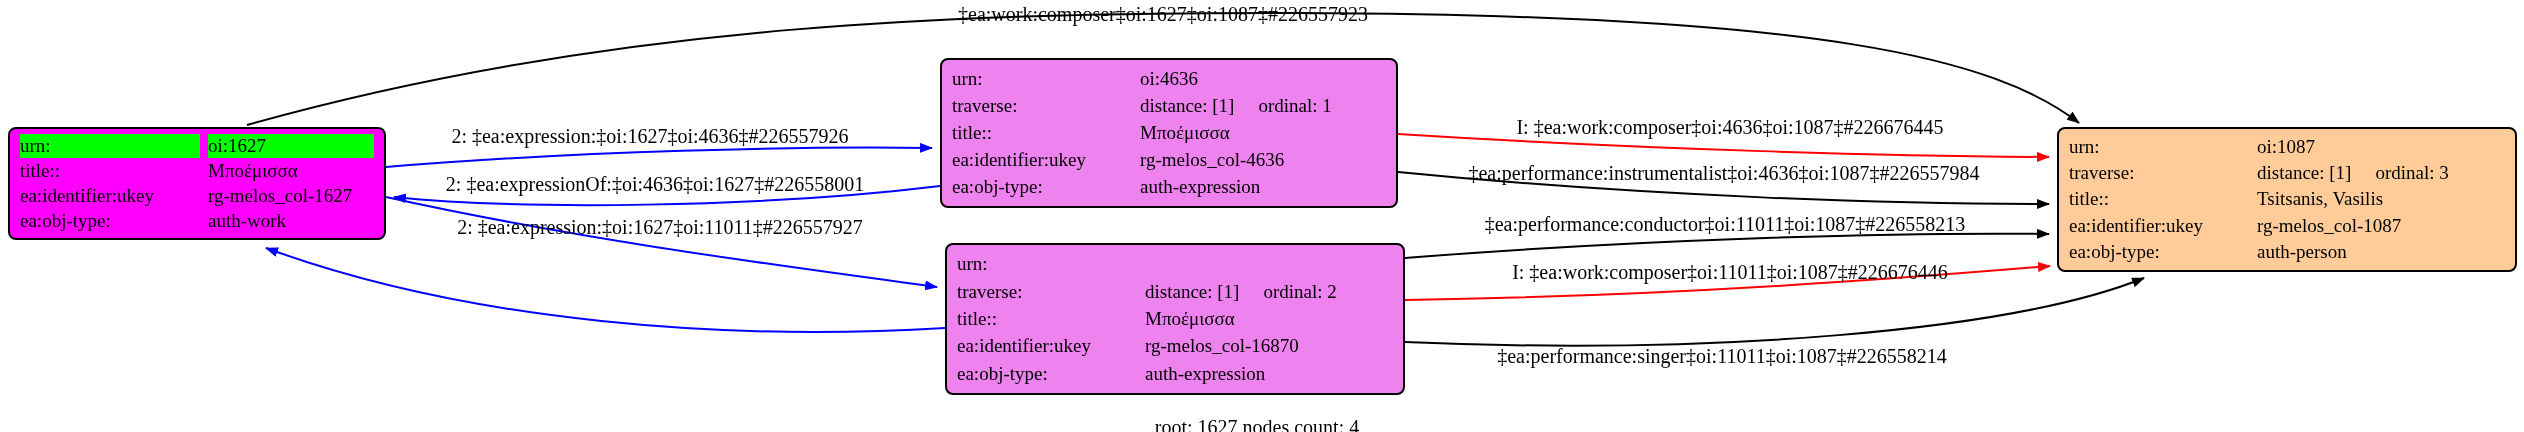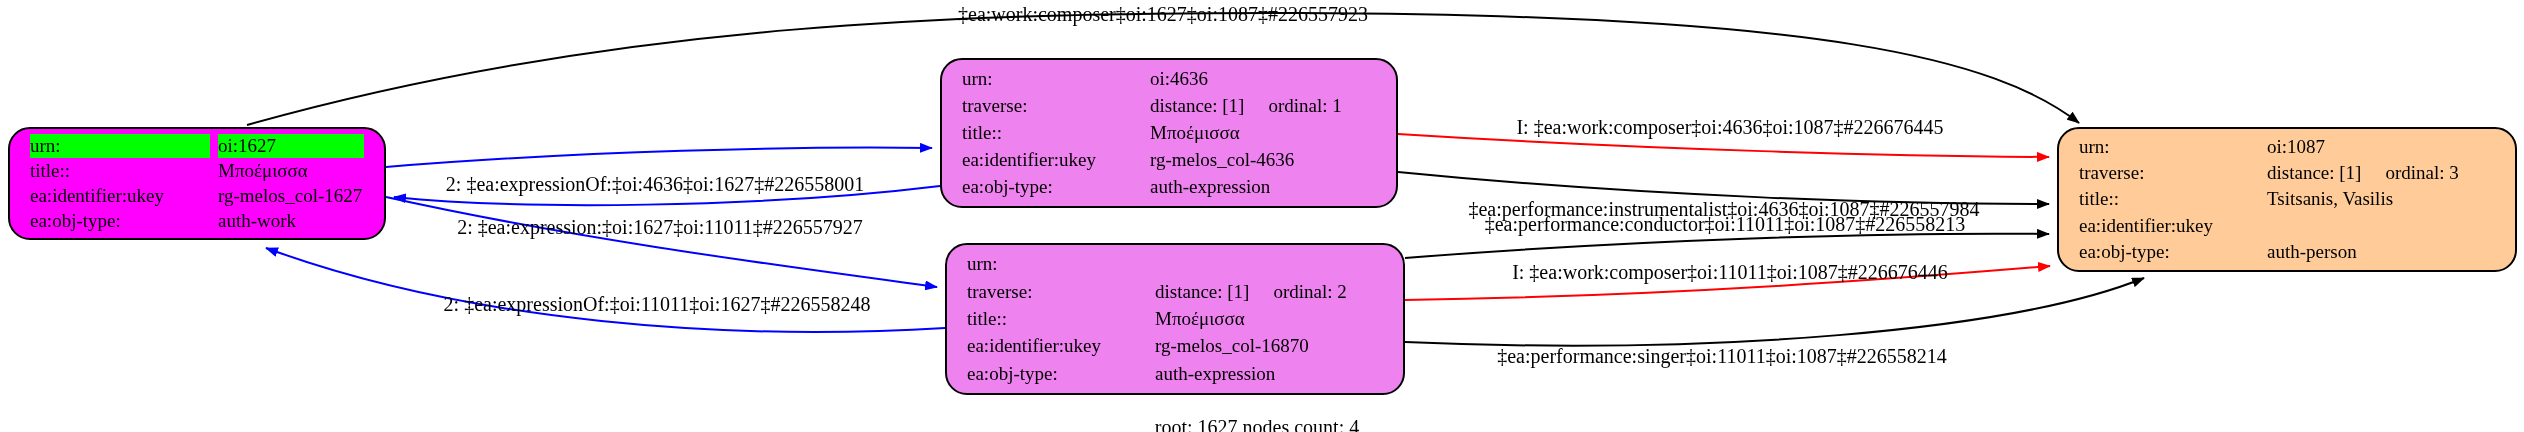--- a/index.html
+++ b/index.html
@@ -13,23 +13,23 @@
   }
   #edges-svg { position:absolute; left:0; top:0; width:2524px; height:432px; }
   .edge-path { fill:none; stroke-width:2px; }
   .e-black { stroke:#000000; }
   .e-blue  { stroke:#0000ff; }
   .e-red   { stroke:#ff0000; }
 
   .node {
     position: absolute;
     border: 2px solid #000000;
-    border-radius: 22px;
+    border-radius: 8px;
     box-sizing: border-box;
-    padding: 4px 20px;
+    padding: 4px 10px;
     display: flex;
     flex-direction: column;
     justify-content: space-evenly;
     font-size: 19px;
     color: #000000;
     line-height: 24px;
   }
   .node-work       { background: var(--work_fill, #ff00ff); }
   .node-expression { background: var(--expression_fill, #ee82ee); }
   .node-person     { background: var(--person_fill, #ffcc99); }
@@ -159,32 +159,33 @@
       <span class="k">traverse:</span>
       <span>distance: [1]</span>
       <span class="v2">ordinal: 3</span>
     </div>
     <div class="row">
       <span class="k">title::</span>
       <span class="v">Tsitsanis, Vasilis</span>
     </div>
     <div class="row">
       <span class="k">ea:identifier:ukey</span>
+      <span class="v">rg-melos_col-1087</span>
     </div>
     <div class="row">
       <span class="k">ea:obj-type:</span>
       <span class="v">auth-person</span>
     </div>
   </div>
 
   <div class="edge-label" style="left:1163px; top:3px;text-align:right;">‡ea:work:composer‡oi:1627‡oi:1087‡#226557923</div>
+  <div class="edge-label" style="left:650px;  top:125px;">2: ‡ea:expression:‡oi:1627‡oi:4636‡#226557926</div>
   <div class="edge-label" style="left:655px;  top:173px;">2: ‡ea:expressionOf:‡oi:4636‡oi:1627‡#226558001</div>
   <div class="edge-label" style="left:660px;  top:216px;">2: ‡ea:expression:‡oi:1627‡oi:11011‡#226557927</div>
-  <div class="edge-label" style="left:657px;  top:293px;">2: ‡ea:expressionOf:‡oi:11011‡oi:1627‡#226558248</div>
   <div class="edge-label" style="left:1730px; top:116px;text-align:center;">I: ‡ea:work:composer‡oi:4636‡oi:1087‡#226676445</div>
-  <div class="edge-label" style="left:1724px; top:162px;margin-top:36px;">‡ea:performance:instrumentalist‡oi:4636‡oi:1087‡#226557984</div>
+  <div class="edge-label" style="left:1724px; top:162px;">‡ea:performance:instrumentalist‡oi:4636‡oi:1087‡#226557984</div>
   <div class="edge-label" style="left:1725px; top:213px;">‡ea:performance:conductor‡oi:11011‡oi:1087‡#226558213</div>
   <div class="edge-label" style="left:1730px; top:261px;">I: ‡ea:work:composer‡oi:11011‡oi:1087‡#226676446</div>
   <div class="edge-label" style="left:1722px; top:305px;margin-top:40px;">‡ea:performance:singer‡oi:11011‡oi:1087‡#226558214</div>
 
   <div id="graph-label" style="left:1257px; top:416px;">root: 1627 nodes count: 4</div>
 
 </div>
 
 </body></html>

